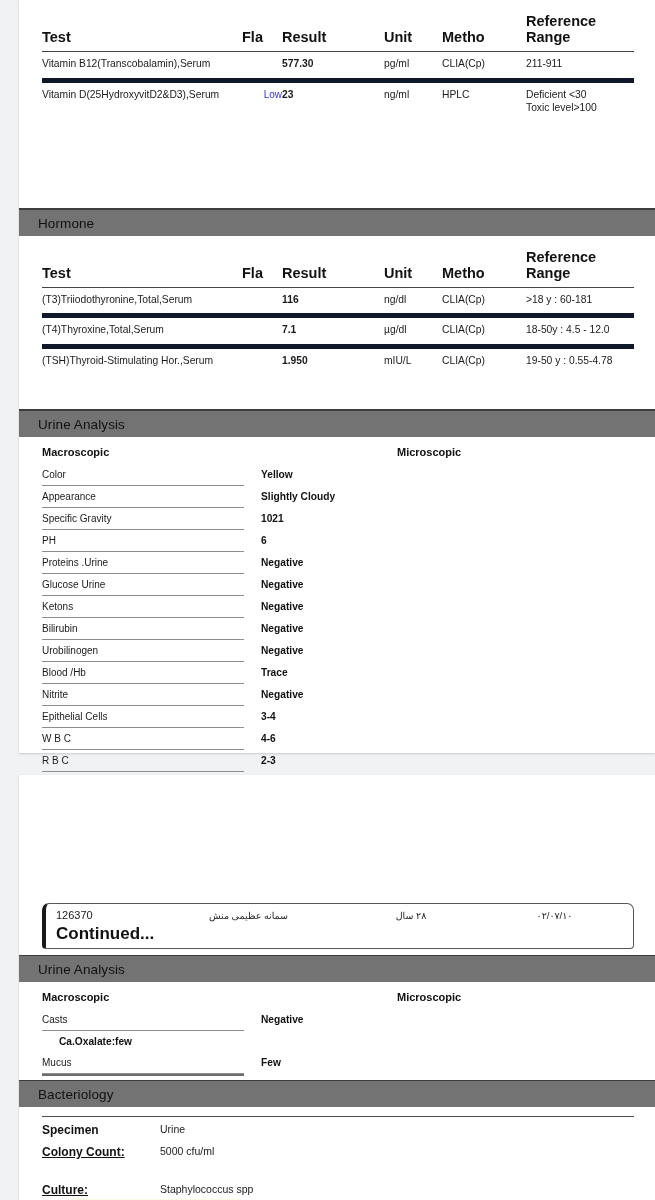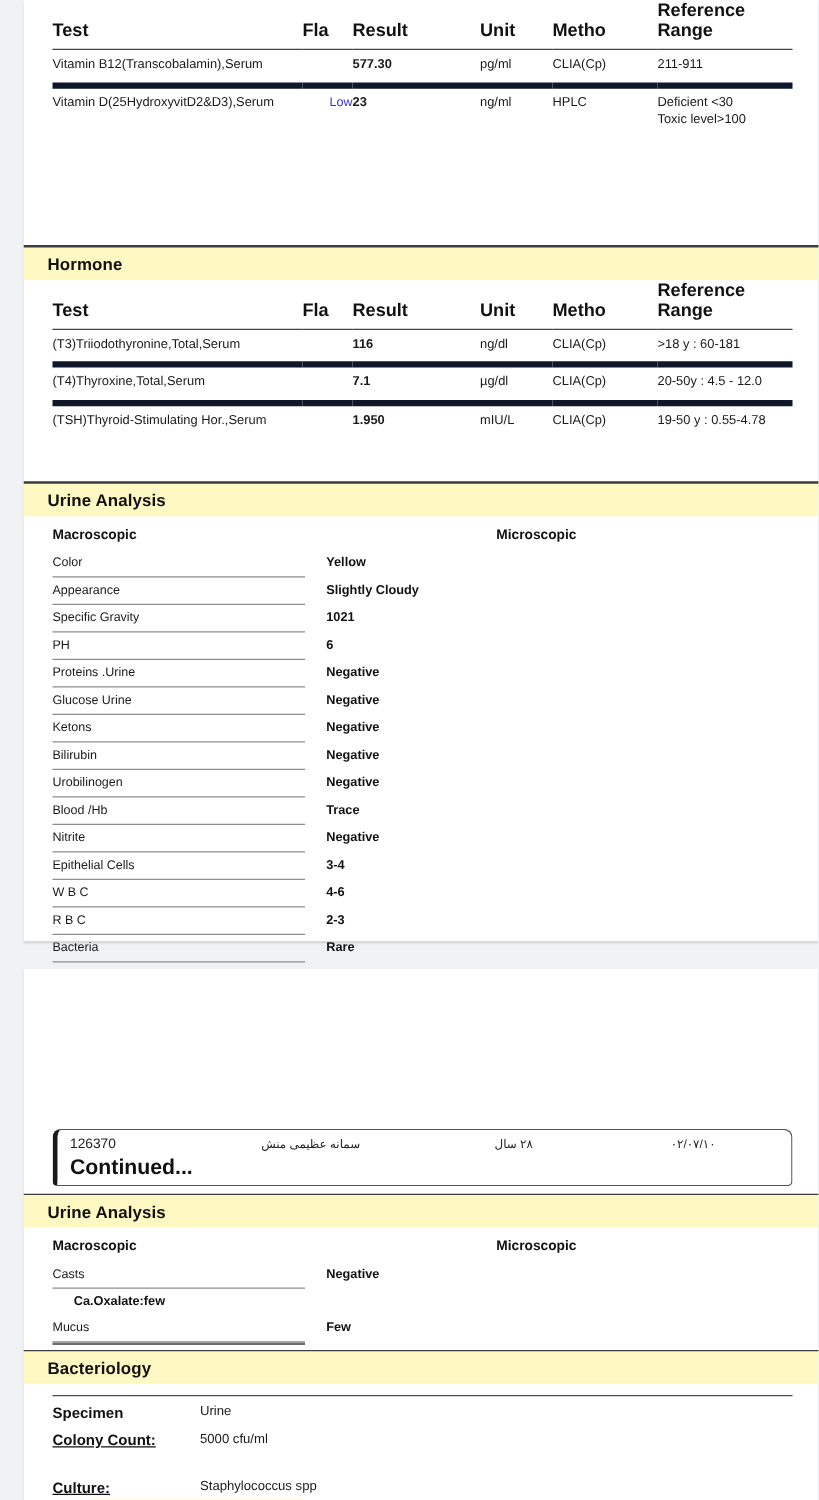--- a/index.html
+++ b/index.html
@@ -33,21 +33,21 @@
     min-height: 425px;
     box-shadow: 0 1px 2px rgba(0,0,0,0.16);
   }
 
   .inner { padding: 0 21px 0 23px; }
 
   
   table.res { width: 100%; border-collapse: collapse; table-layout: fixed; }
   table.res th {
     font-size: 14.5px; font-weight: bold; color: #111;
-    text-align: left; padding: 1px 0 6px 0; vertical-align: bottom;
+    text-align: left; padding: 13px 0 6px 0; vertical-align: bottom;
   }
   table.res td {
     font-size: 10.3px; color: #1a1a1a;
     padding: 6px 0 7px 0; vertical-align: top;
     border-top: 5px solid #0f172a;
   }
   table.res tr.firstrow td { border-top: 1px solid #444; }
   .c-test   { width: 200px; }
   .c-flag   { width: 40px;  }
   .c-result { width: 102px; }
@@ -59,25 +59,25 @@
   td.c-flag { text-align: right; padding-right: 6px; }
   th.c-result, th.c-unit, th.c-method { text-align: left; }
   th.c-ref { text-align: left; padding-left: 2px; }
   td.v-result { font-weight: bold; font-size: 11px; }
   td.v-ref { font-size: 9px; padding-left: 2px; line-height: 1.25; }
   td.v-unit, td.v-method { font-size: 10px; }
   .flag-low { color: #3333cc; font-size: 10px; }
 
   
   .section-band {
-    background: #fef9c3;
+    background: #737373;
     border-top: 2px solid #3d3d3d;
     padding: 6px 0 5px 19px;
     font-size: 13.5px;
-    font-weight: bold;
+    font-weight: normal;
     color: #111;
     letter-spacing: .1px;
   }
   .section-band.thin { border-top: 1px solid #3d3d3d; }
 
   
   .ua-head {
     display: flex; padding: 9px 0 6px 0;
     font-size: 11px; font-weight: bold; color: #111;
   }
@@ -215,21 +215,21 @@
             <td class="c-unit v-unit">ng/dl</td>
             <td class="c-method v-method">CLIA(Cp)</td>
             <td class="c-ref v-ref">&gt;18 y : 60-181</td>
           </tr>
           <tr>
             <td class="c-test">(T4)Thyroxine,Total,Serum</td>
             <td class="c-flag"></td>
             <td class="c-result v-result">7.1</td>
             <td class="c-unit v-unit">µg/dl</td>
             <td class="c-method v-method">CLIA(Cp)</td>
-            <td class="c-ref v-ref">20-50y : 4.5 - 12.0</td>
+            <td class="c-ref v-ref">18-50y : 4.5 - 12.0</td>
           </tr>
           <tr>
             <td class="c-test">(TSH)Thyroid-Stimulating Hor.,Serum</td>
             <td class="c-flag"></td>
             <td class="c-result v-result">1.950</td>
             <td class="c-unit v-unit">mIU/L</td>
             <td class="c-method v-method">CLIA(Cp)</td>
             <td class="c-ref v-ref">19-50 y : 0.55-4.78</td>
           </tr>
         </tbody>

